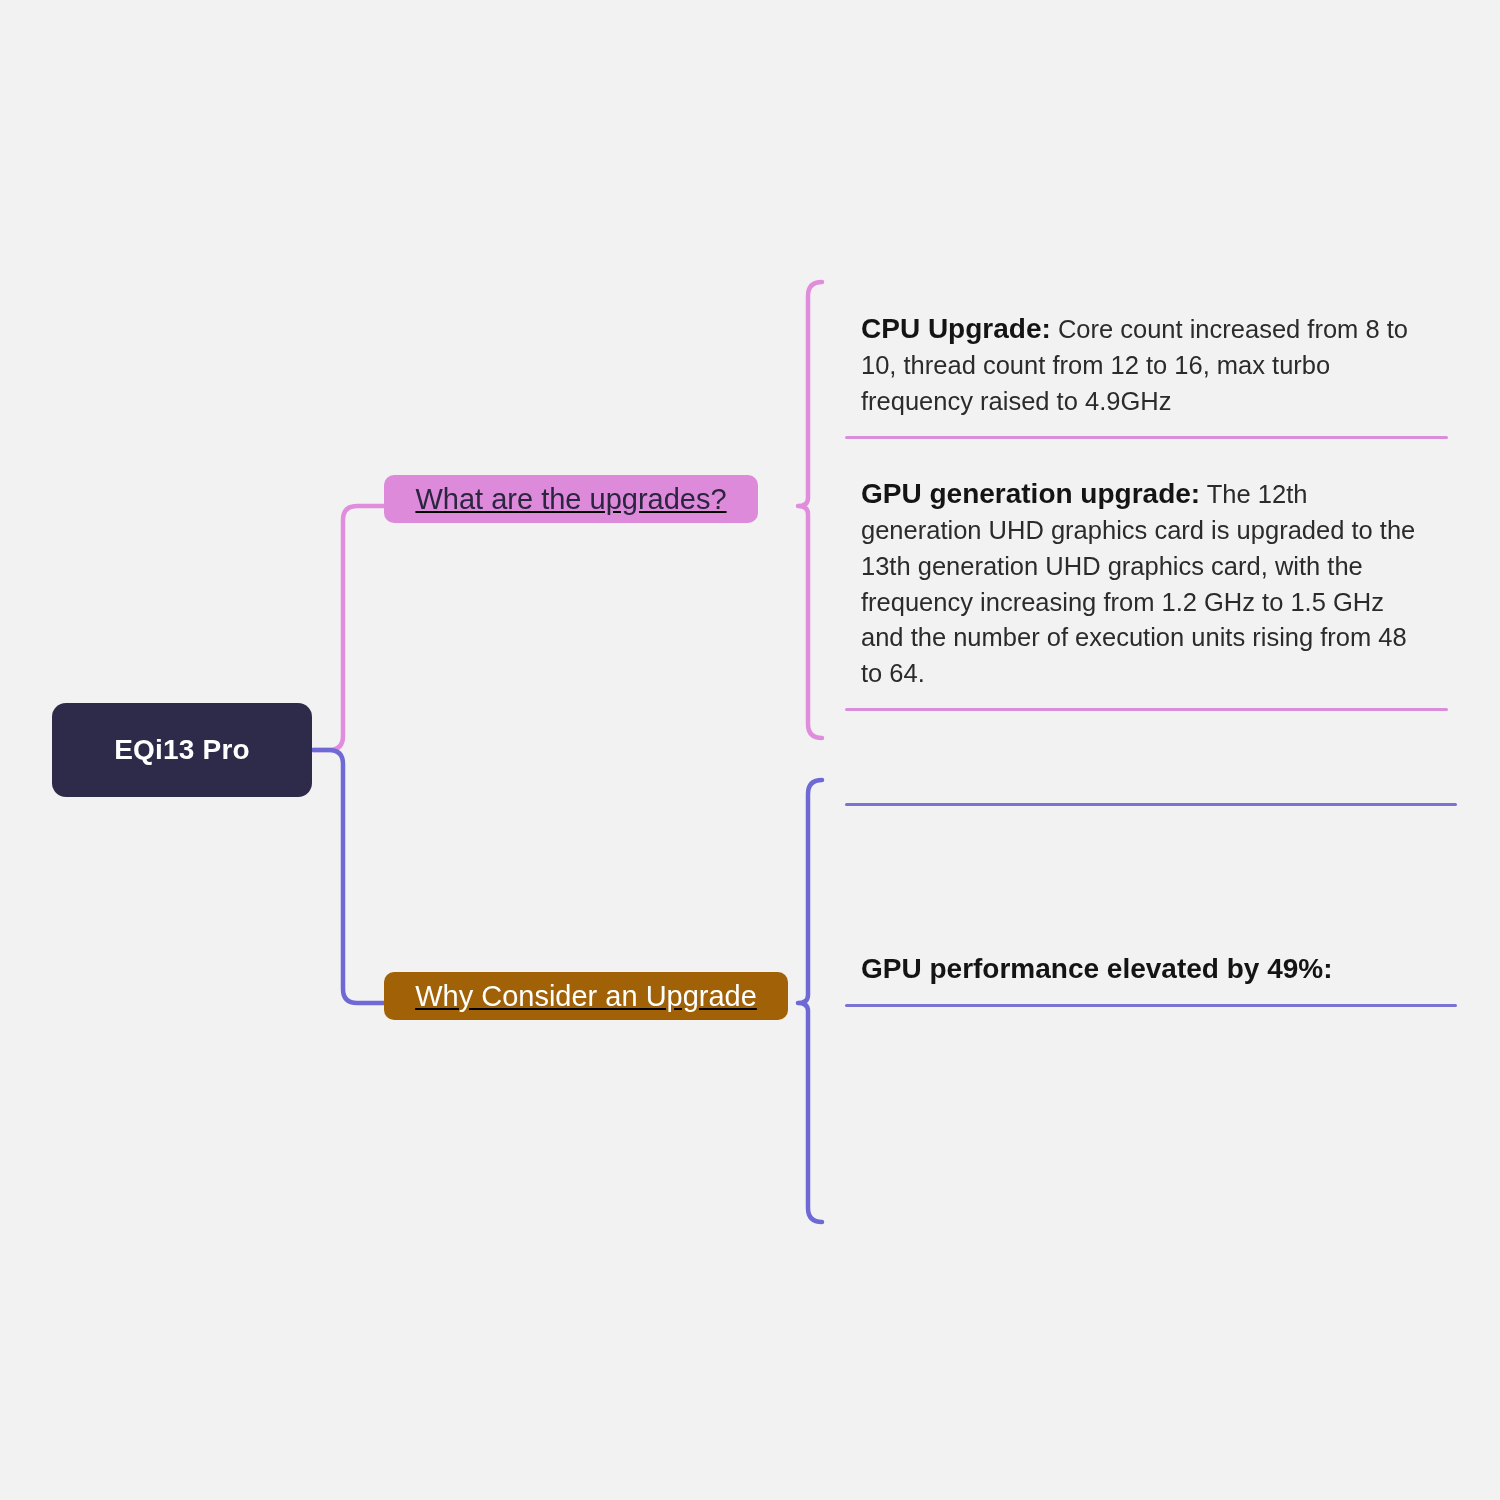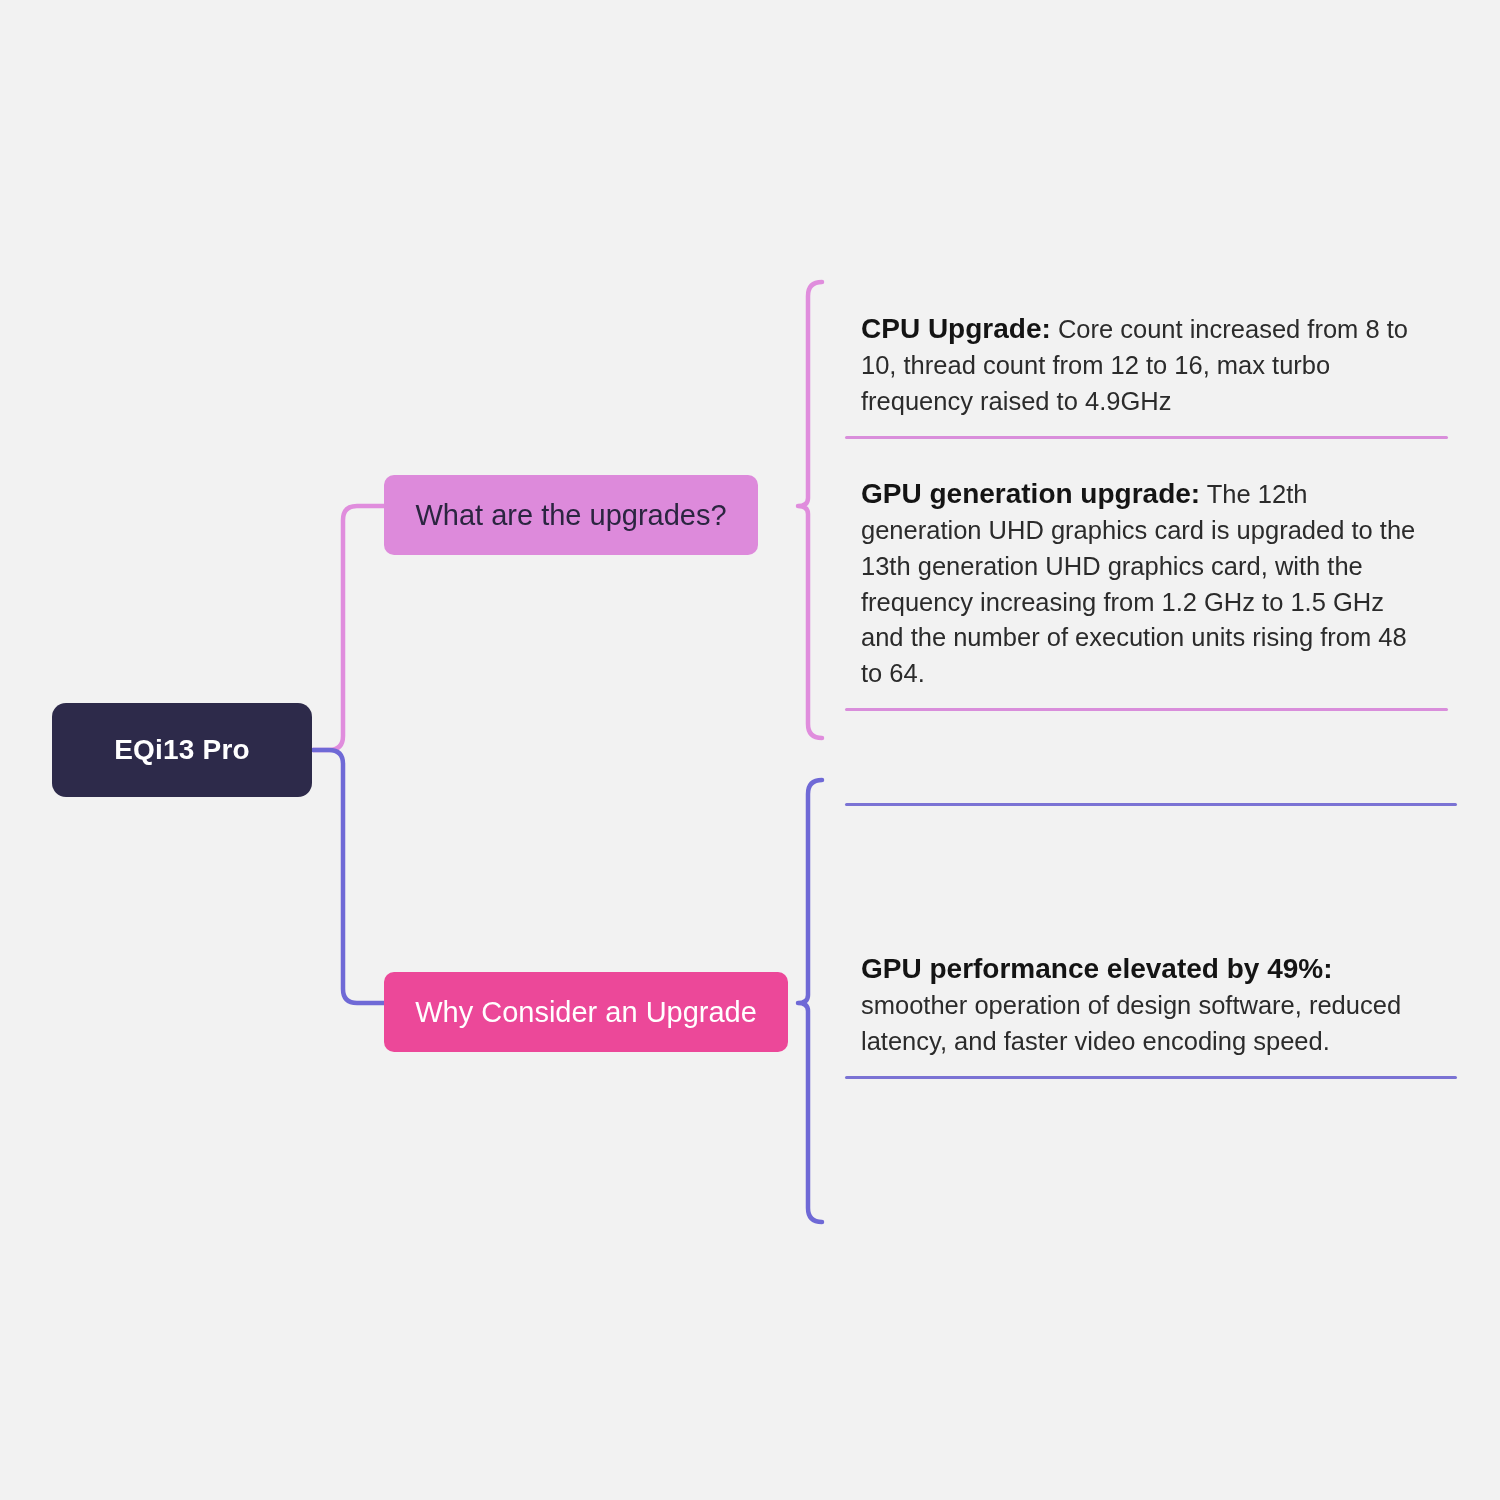--- a/index.html
+++ b/index.html
@@ -53,40 +53,41 @@
 
   
   .branch-node {
     position: absolute;
     border-radius: 10px;
     display: flex;
     align-items: center;
     justify-content: center;
     padding: 0 32px;
     box-sizing: border-box;
-    height: 80px;
+    height: 48px;
+    text-decoration: underline;
   }
   .branch-node .label {
     font-size: 29px;
     font-weight: normal;
     white-space: nowrap;
   }
   .branch-upgrades {
     left: 384px;
     top: 475px;
     width: 374px;
     background: #dd8adb;
   }
   .branch-upgrades .label { color: #2b2540; }
 
   .branch-why {
     left: 384px;
     top: 972px;
     width: 404px;
-    background: #ec4899;
+    background: #a16207;
   }
   .branch-why .label { color: #ffffff; }
 
   
   .leaf {
     position: absolute;
     left: 845px;
     box-sizing: border-box;
   }
   .leaf .leaf-text {
@@ -161,18 +162,18 @@
     <p class="leaf-text"><span class="lead">GPU generation upgrade:</span><span> The 12th generation UHD graphics card is upgraded to the 13th generation UHD graphics card, with the frequency increasing from 1.2 GHz to 1.5 GHz and the number of execution units rising from 48 to 64.</span></p>
     <div class="rule rule-pink"></div>
   </div>
 
 
   <div class="leaf leaf-cpu-why">
     <div class="rule rule-purple"></div>
   </div>
 
   <div class="leaf leaf-gpu-why">
-    <p class="leaf-text"><span class="lead">GPU performance elevated by 49%:</span><br><span>smoother operation of design software, reduced latency, and faster video encoding speed.</span></p>
+    <p class="leaf-text"><span class="lead">GPU performance elevated by 49%:</span><br></p>
     <div class="rule rule-purple"></div>
   </div>
 
 
 </div>
 
 </body></html>

